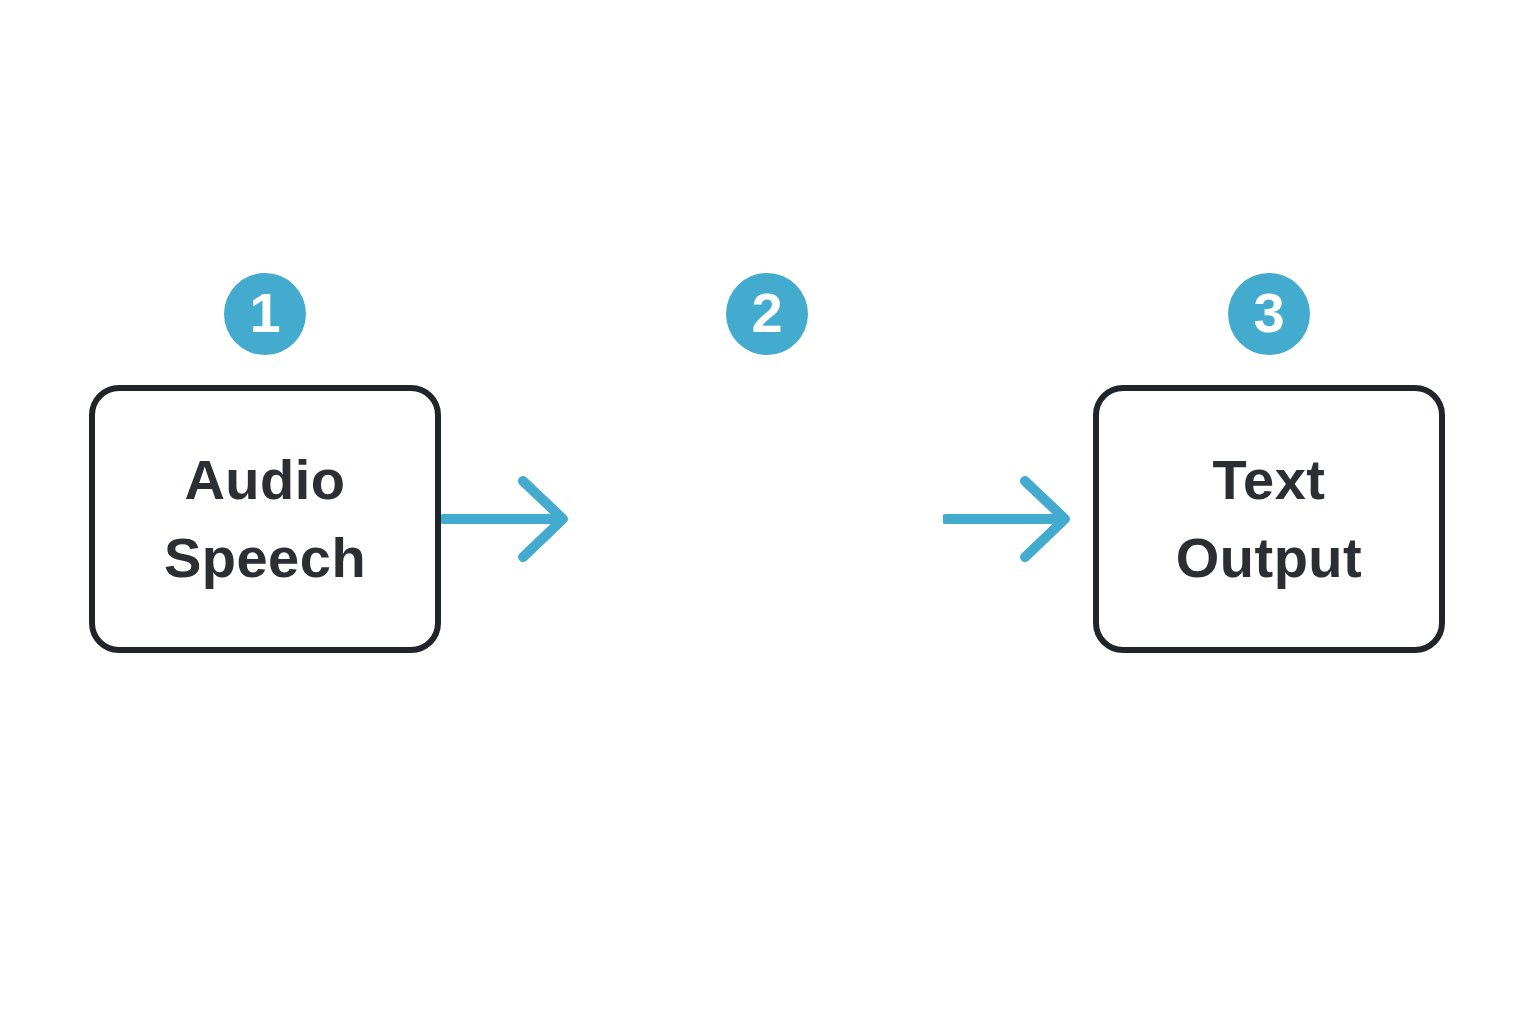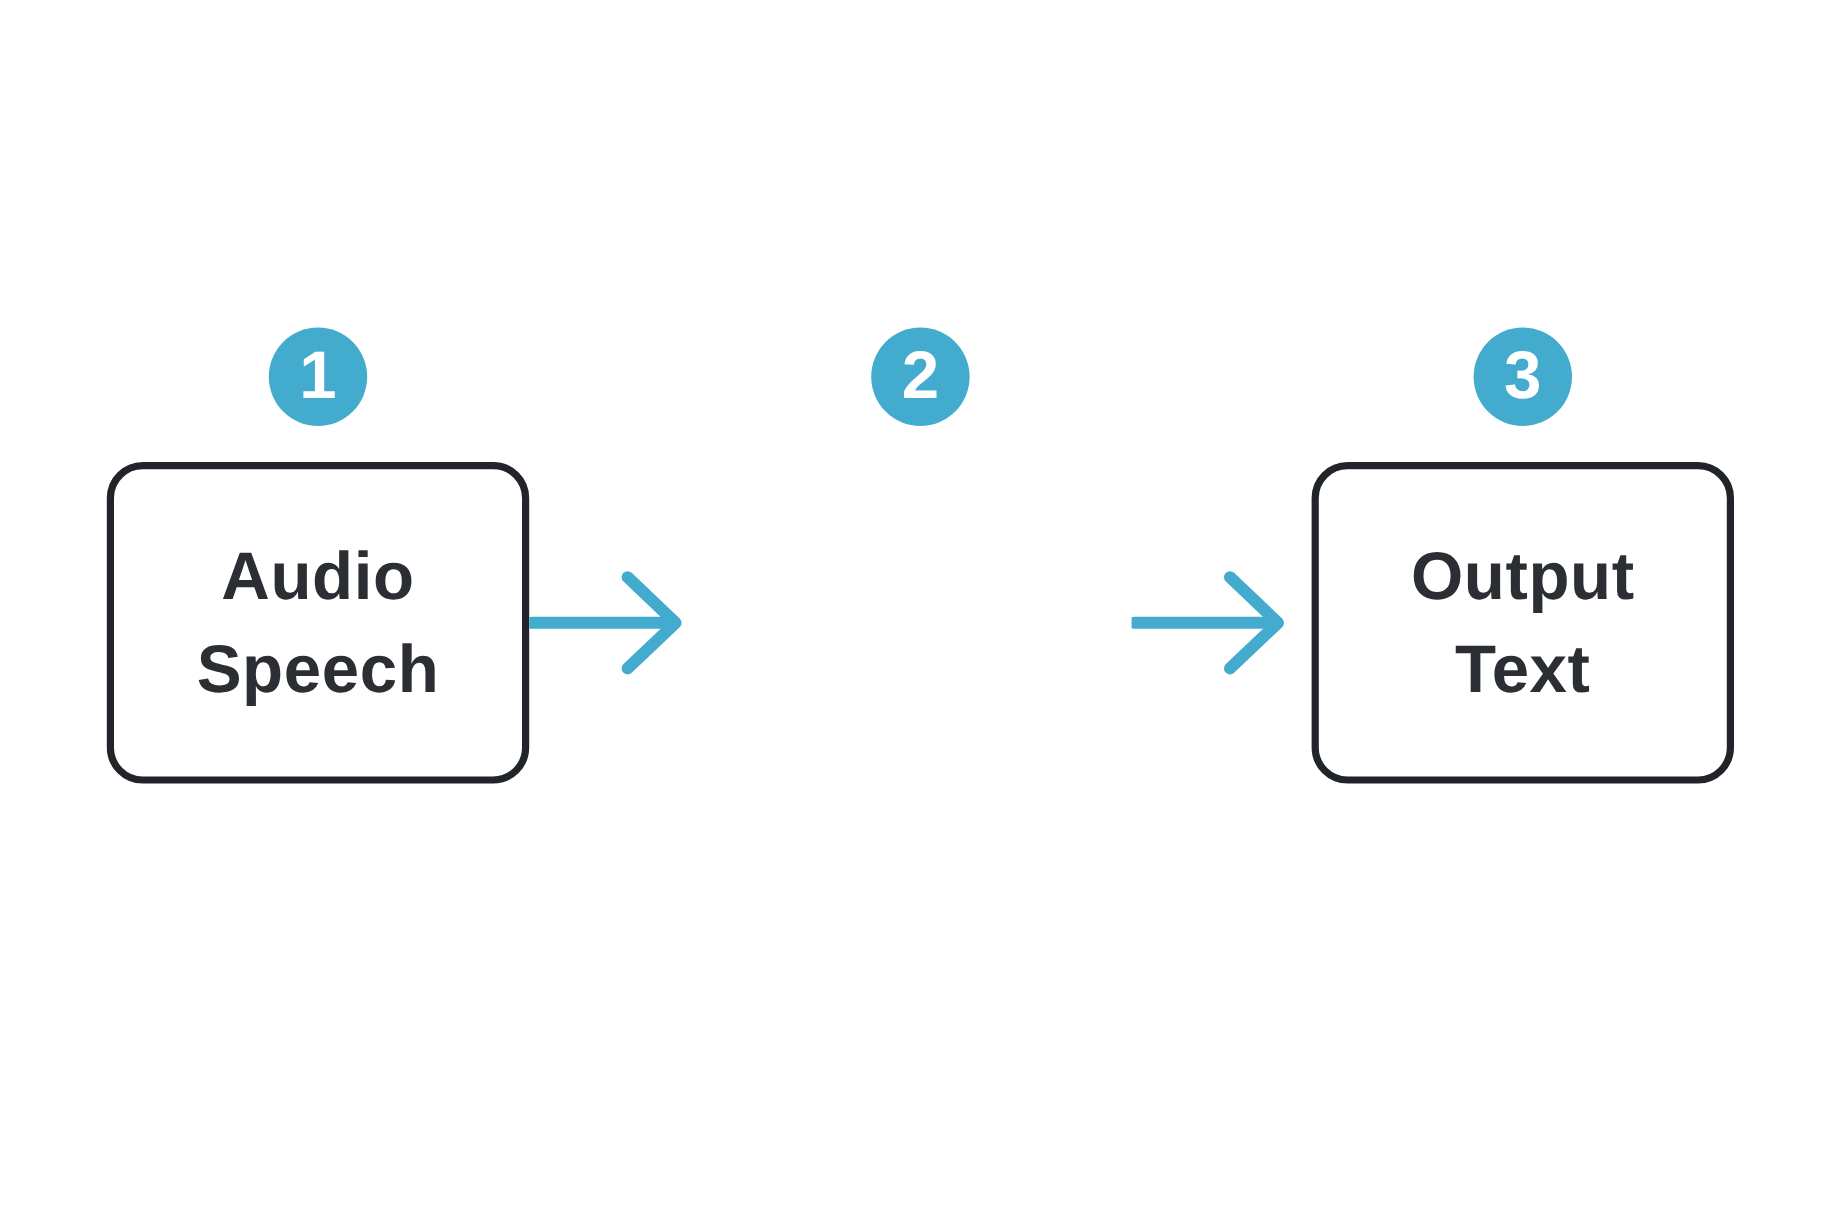--- a/index.html
+++ b/index.html
@@ -113,20 +113,20 @@
       <line x1="2" y1="60" x2="112" y2="60"></line>
       <polyline points="82,22 122,60 82,98"></polyline>
     </svg>
 
     <div class="step">
       <div class="badge">
         <span>3</span>
       </div>
       <div class="box">
         <div class="label">
+          <span>Text</span>
           <span>Output</span>
-          <span>Text</span>
         </div>
       </div>
     </div>
 
   </section>
 </div>
 
 </body></html>

